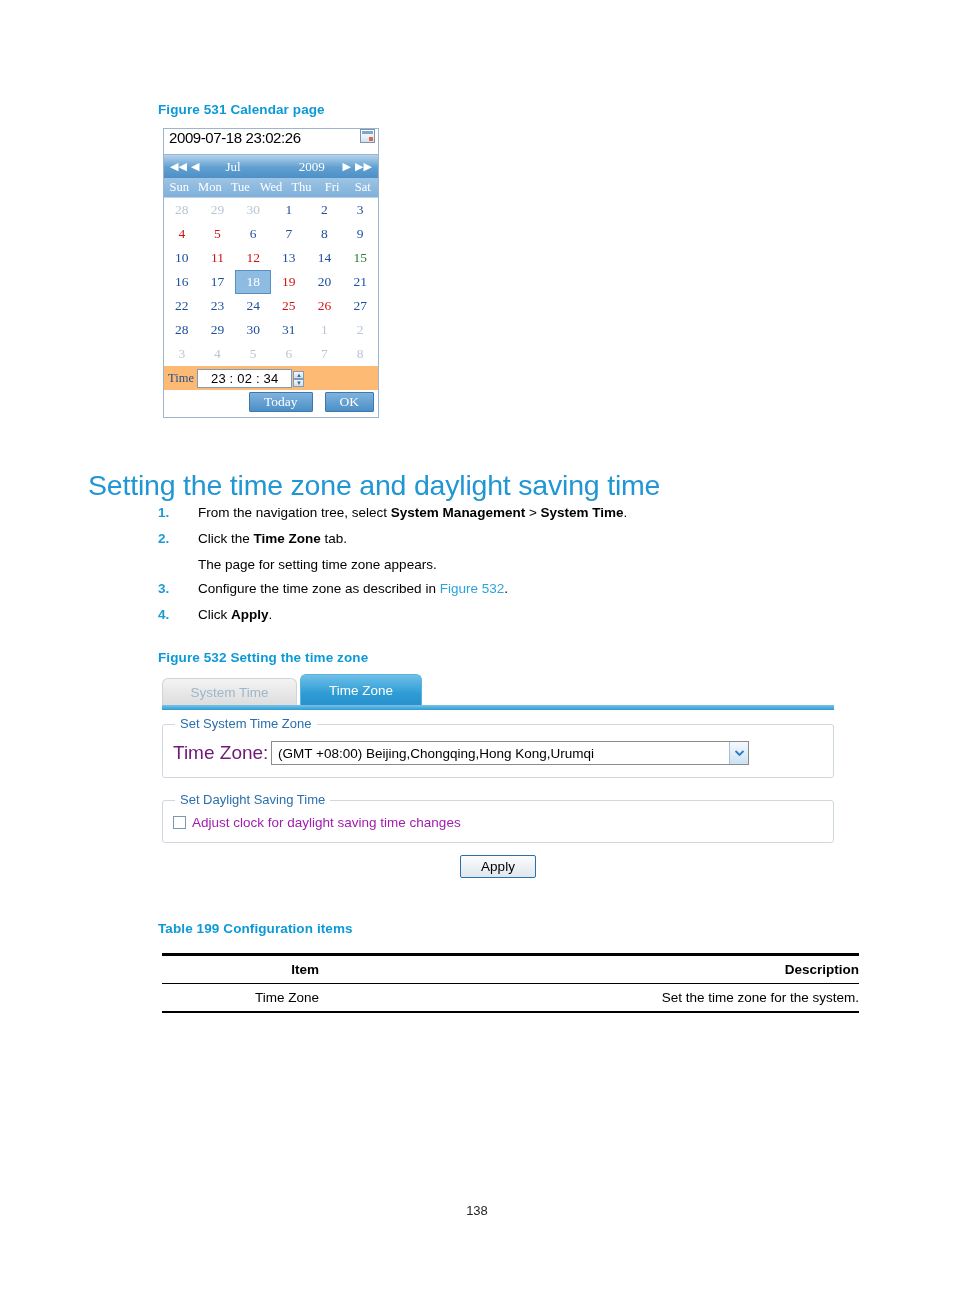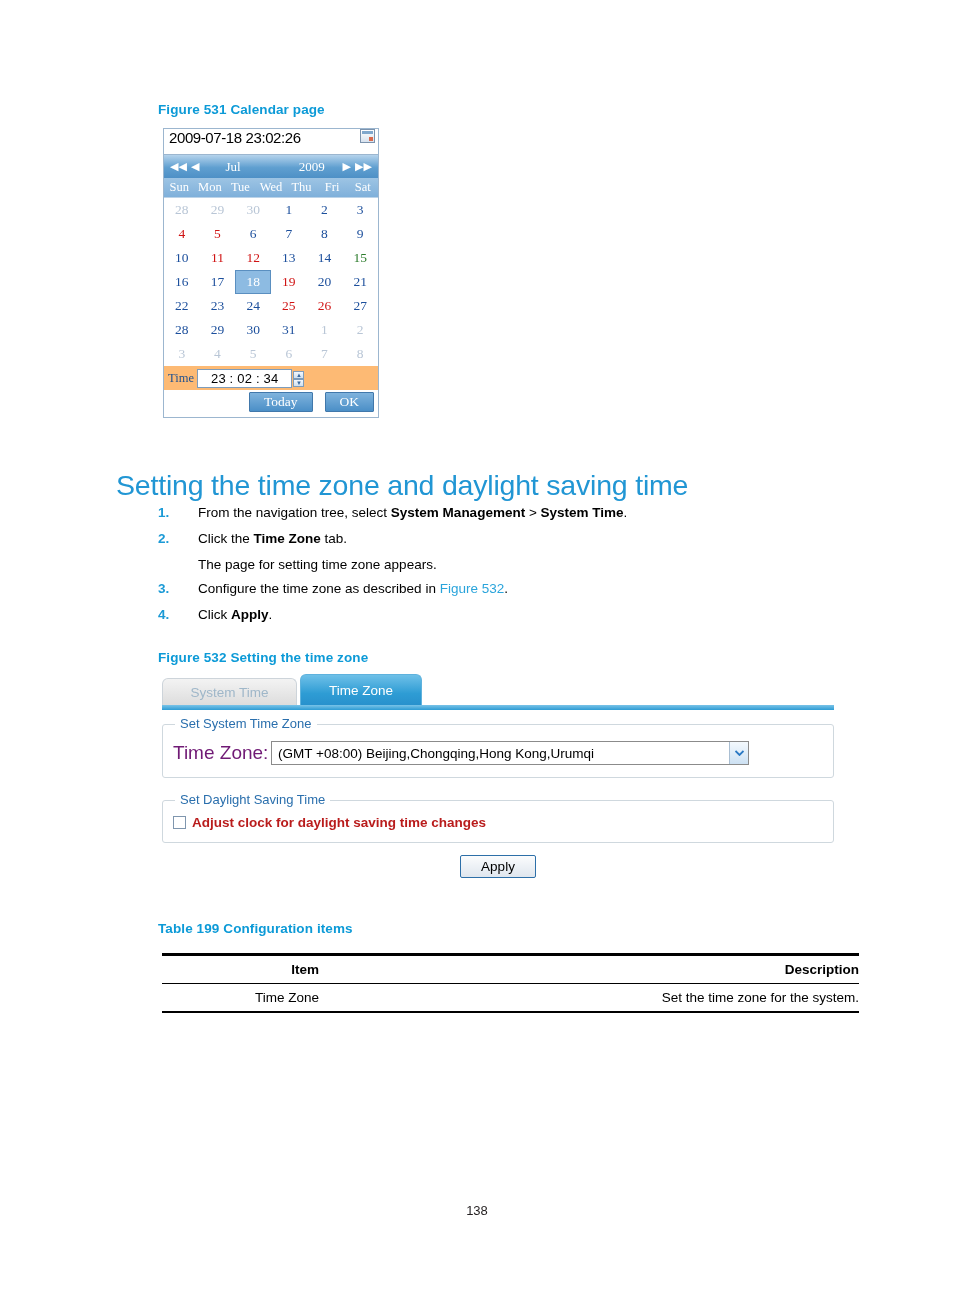--- a/index.html
+++ b/index.html
@@ -25,21 +25,20 @@
     letter-spacing: .1px;
     white-space: nowrap;
   }
   .h1 {
     position: absolute;
     color: #2196d4;
     font-size: 28.5px;
     font-weight: normal;
     letter-spacing: -0.2px;
     white-space: nowrap;
-    margin-left: 28px;
   }
 
   
   .steps { position: absolute; left: 158px; top: 505px; width: 640px; }
   .step-row { display: flex; margin-bottom: 9px; }
   .step-num {
     color: #1b9ad6;
     font-weight: bold;
     font-size: 13.5px;
     width: 40px;
@@ -283,21 +282,21 @@
 
   .checkbox-row { display: flex; align-items: center; }
   .checkbox {
     width: 13px; height: 13px;
     border: 1px solid #7f96ae;
     background: #ffffff;
     box-sizing: border-box;
     margin-right: 6px;
     flex: 0 0 13px;
   }
-  .checkbox-label { font-size: 13.5px; color: #b91c1c; font-weight: bold; }
+  .checkbox-label { font-size: 13.5px; color: #a21caf; }
 
   .apply-wrap { display: flex; justify-content: center; margin-top: 12px; }
   .apply-btn {
     border: 1px solid #2d6fa8;
     background: linear-gradient(#fbfcfd,#dfe6ee);
     font-size: 13.5px;
     font-family: "Liberation Sans", sans-serif;
     color: #000;
     padding: 3px 20px;
     border-radius: 2px;

